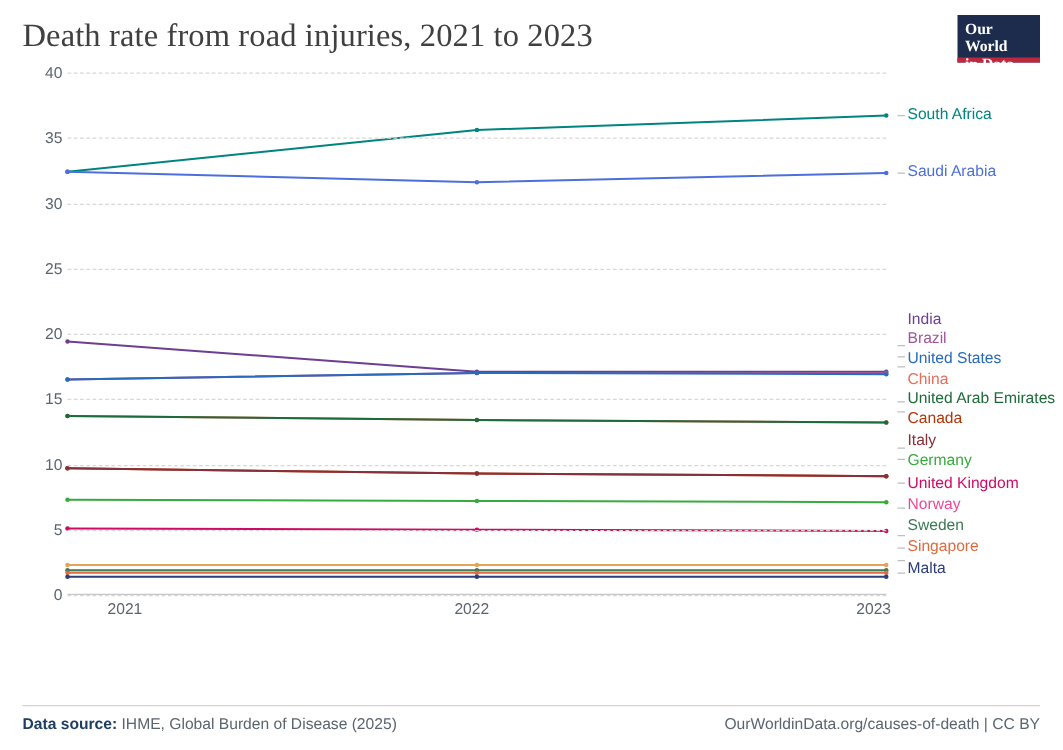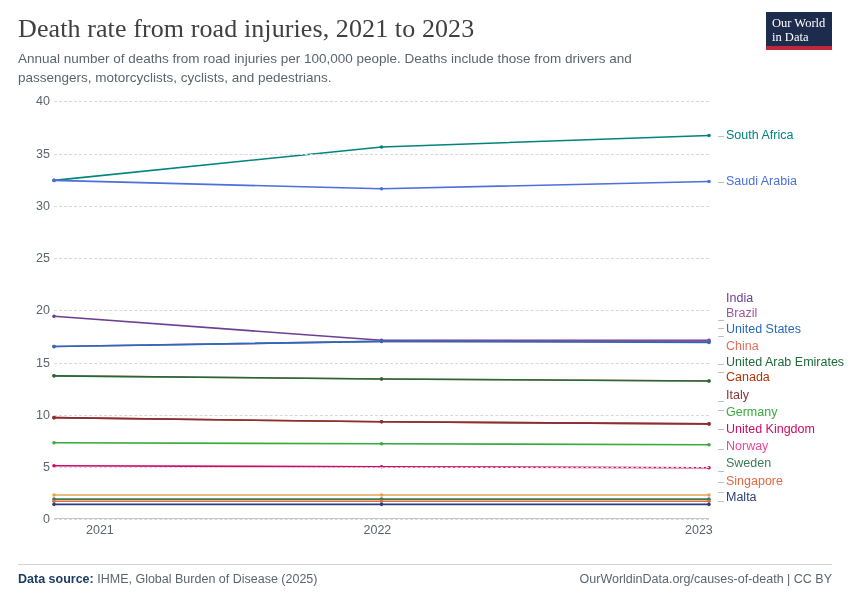--- a/index.html
+++ b/index.html
@@ -18,21 +18,21 @@
     font-size:26px;font-weight:400;color:#404040;
     margin:0 0 6px 0;letter-spacing:0.1px;
   }
   .subtitle{
     font-size:13.5px;color:#5b6570;line-height:1.38;
     max-width:680px;margin:0;
   }
   .logo{
     position:absolute;top:12px;right:18px;
     width:66px;height:38px;background:#1d2c4d;
-    color:#fff;font-family:"Liberation Serif", serif;font-weight:400;
+    color:#fff;font-family:"Liberation Serif", serif;font-weight:700;
     font-size:12.5px;line-height:14px;
     padding:4px 6px 0 6px;box-sizing:border-box;
     border-bottom:4px solid #c0263c;
   }
 
   
   .chart-wrap{position:relative;margin-top:14px;height:430px;}
   .plot{
     position:absolute;left:36px;top:0;
     width:655px;height:418px;
@@ -76,21 +76,20 @@
 <body>
 
 <div class="page">
 
   <div class="logo">
     <div>Our World</div>
     <div>in Data</div>
   </div>
 
   <h1 class="title">Death rate from road injuries, 2021 to 2023</h1>
-  <p class="subtitle">Annual number of deaths from road injuries per 100,000 people. Deaths include those from drivers and passengers, motorcyclists, cyclists, and pedestrians.</p>
 
   <div class="chart-wrap">
     <div class="plot" id="plot">
       <svg class="lines" id="lines" viewBox="0 0 655 418" preserveAspectRatio="none">
           <polyline points="0,79.42000000000002 327.5,45.98000000000002 655,34.48499999999996" fill="none" stroke="#00847e" stroke-width="1.6"></polyline>
           <circle cx="0" cy="79.42000000000002" r="1.8" fill="#00847e"></circle>
           <circle cx="327.5" cy="45.98000000000002" r="1.8" fill="#00847e"></circle>
           <circle cx="655" cy="34.48499999999996" r="1.8" fill="#00847e"></circle>
           <polyline points="0,79.42000000000002 327.5,87.77999999999997 655,80.46500000000003" fill="none" stroke="#4c6fdc" stroke-width="1.6"></polyline>
           <circle cx="0" cy="79.42000000000002" r="1.8" fill="#4c6fdc"></circle>

